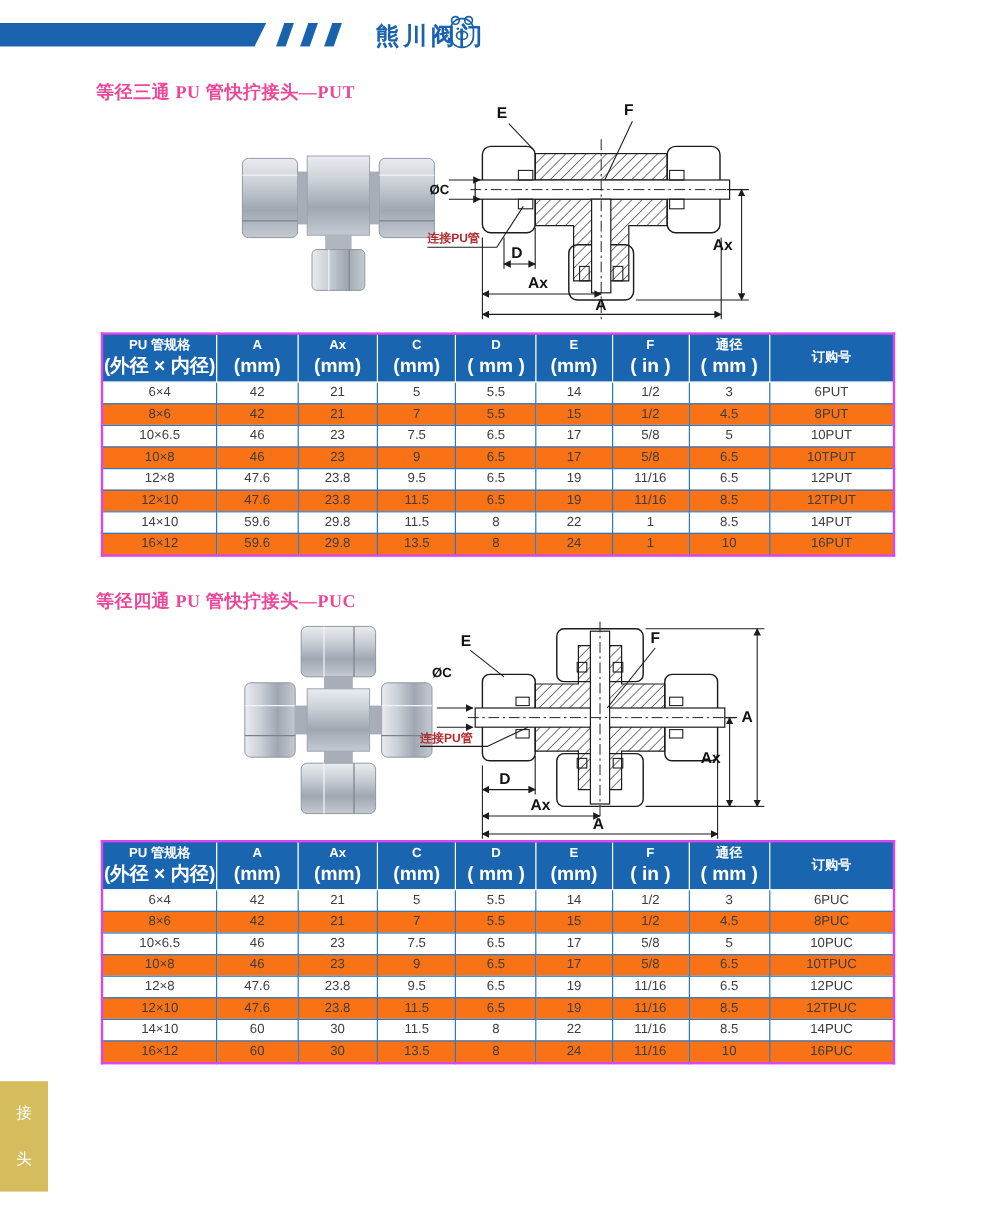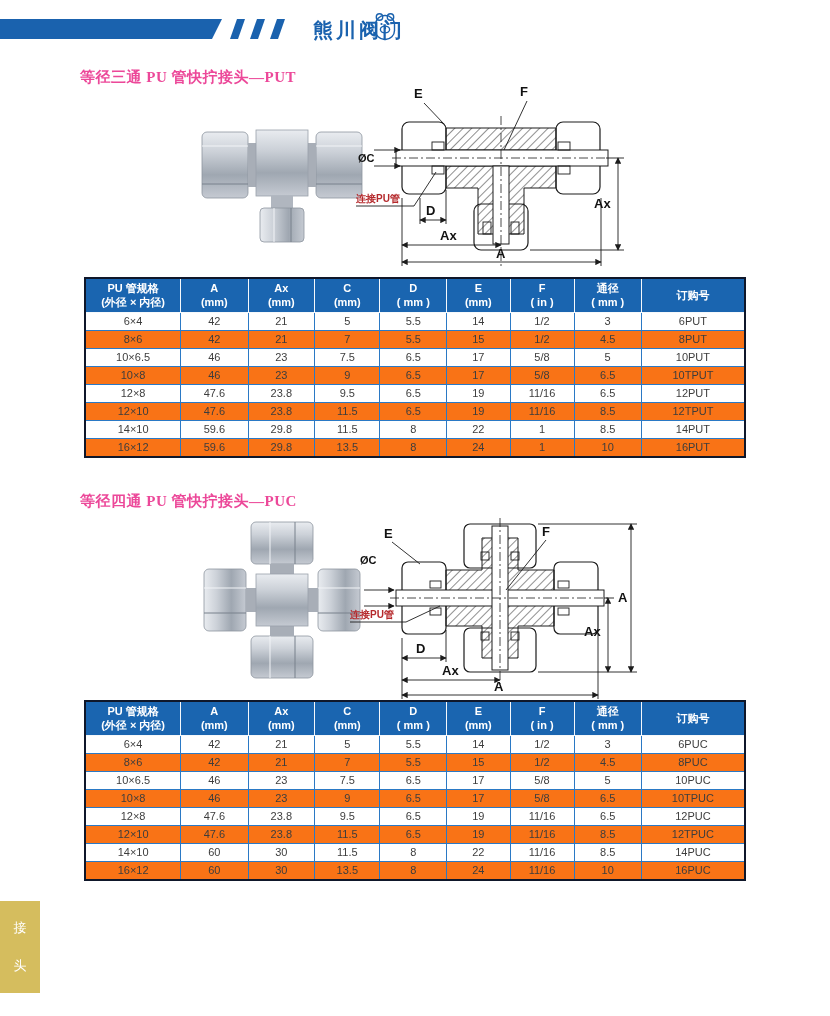--- a/index.html
+++ b/index.html
@@ -34,27 +34,27 @@
   .dim{font:bold 13px "Liberation Sans",sans-serif;fill:#111;}
   .dim-sm{font:bold 11px "Liberation Sans",sans-serif;fill:#111;}
   .red-label{font:bold 10px "Liberation Sans",sans-serif;fill:#b5292c;}
   .draw{stroke:#1c1c1c;stroke-width:1.2;fill:none;}
   .thin{stroke:#1c1c1c;stroke-width:0.9;fill:none;}
   .dash{stroke:#1c1c1c;stroke-width:0.8;fill:none;stroke-dasharray:9 3 2 3;}
 
   
   .data-table{position:absolute;left:84px;width:662px;border-collapse:collapse;
     table-layout:fixed;text-align:center;font-size:11px;color:#3d3d3d;
-    border:2px solid #0f172a;}
+    border:2px solid #d946ef;}
   #table-put{top:277px;}
   #table-puc{top:700px;}
   .data-table th{background:#1a65b0;color:#ffffff;font-weight:bold;
     border:1px solid #f5f8fb;padding:3px 0 2px 0;font-size:11px;line-height:1.25;
     vertical-align:middle;}
-  .data-table th .h2{font-size:11px;font-weight:bold;}
+  .data-table th .h2{font-size:16px;font-weight:bold;}
   .data-table td{border:1px solid #2a79c5;height:17px;padding:0;line-height:1;}
   .data-table tbody tr.alt{background:#f97316;}
 
   
   .side-tab{position:absolute;left:0;top:901px;width:40px;height:92px;background:#d5bd5e;
     color:#ffffff;display:flex;flex-direction:column;align-items:center;
     justify-content:center;gap:20px;font-size:13px;}
 </style>
 </head>
 <body>

